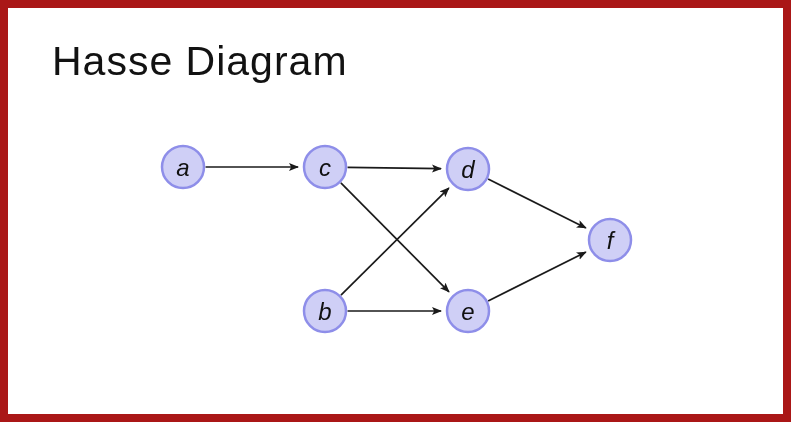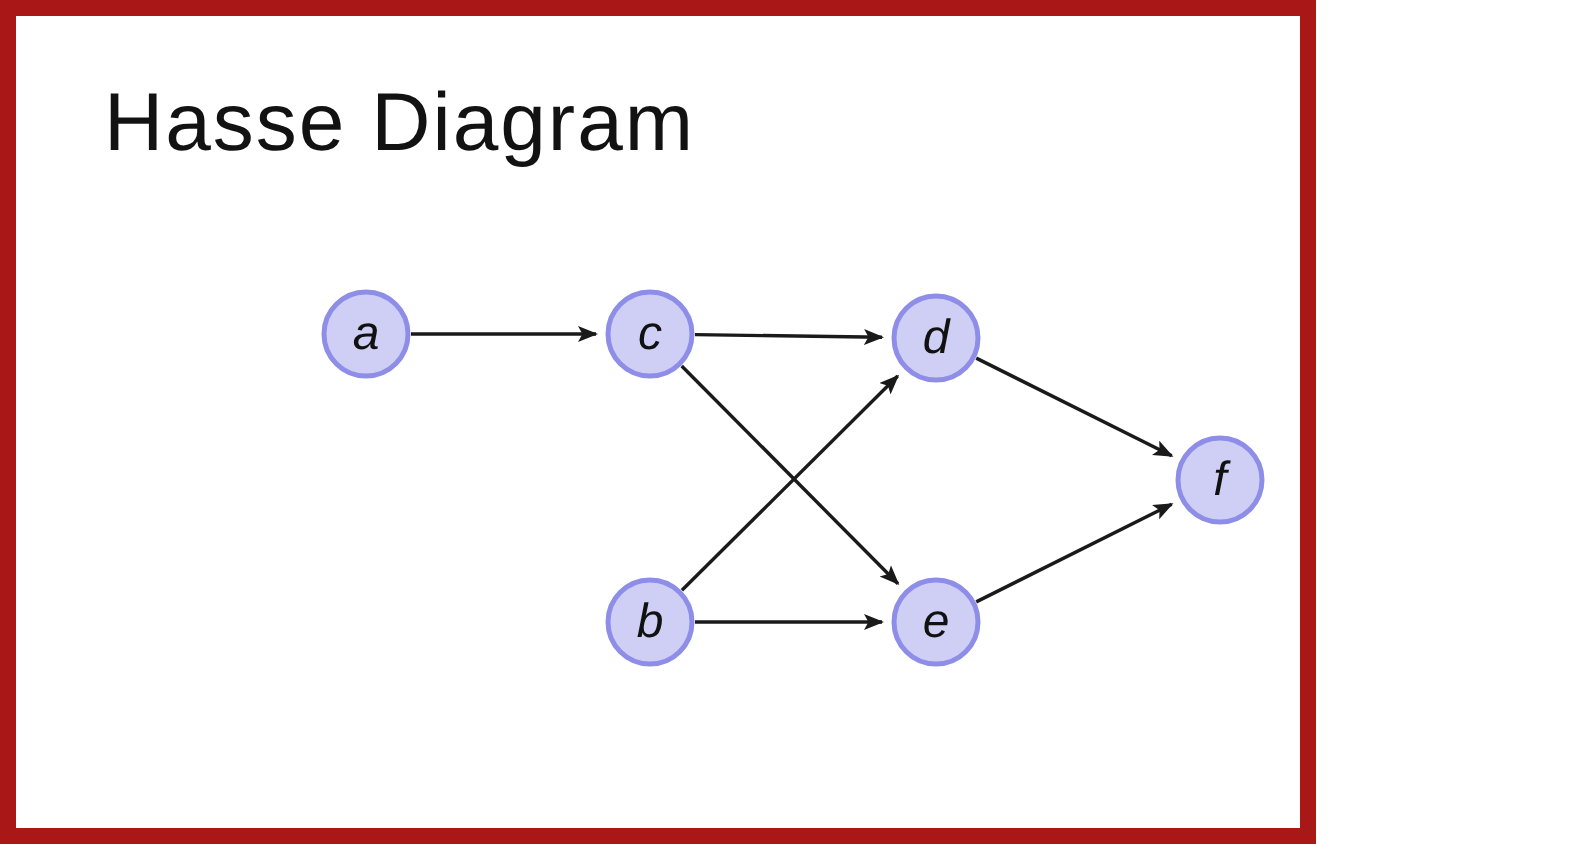--- a/index.html
+++ b/index.html
@@ -1,18 +1,18 @@
 <!DOCTYPE html>
 <html><head>
 <meta charset="utf-8">
 <style>
   html,body{margin:0;padding:0;background:#ffffff;}
   .slide{
     position:relative;
-    width:658px;height:422px;
+    width:791px;height:422px;
     box-sizing:border-box;
     border:8px solid #aa1717; 
     background:#ffffff;
     overflow:hidden;
     font-family:"Liberation Sans",sans-serif;
   }
   .title{
     position:absolute;
     left:44px;top:30px;
     font-size:41px;

